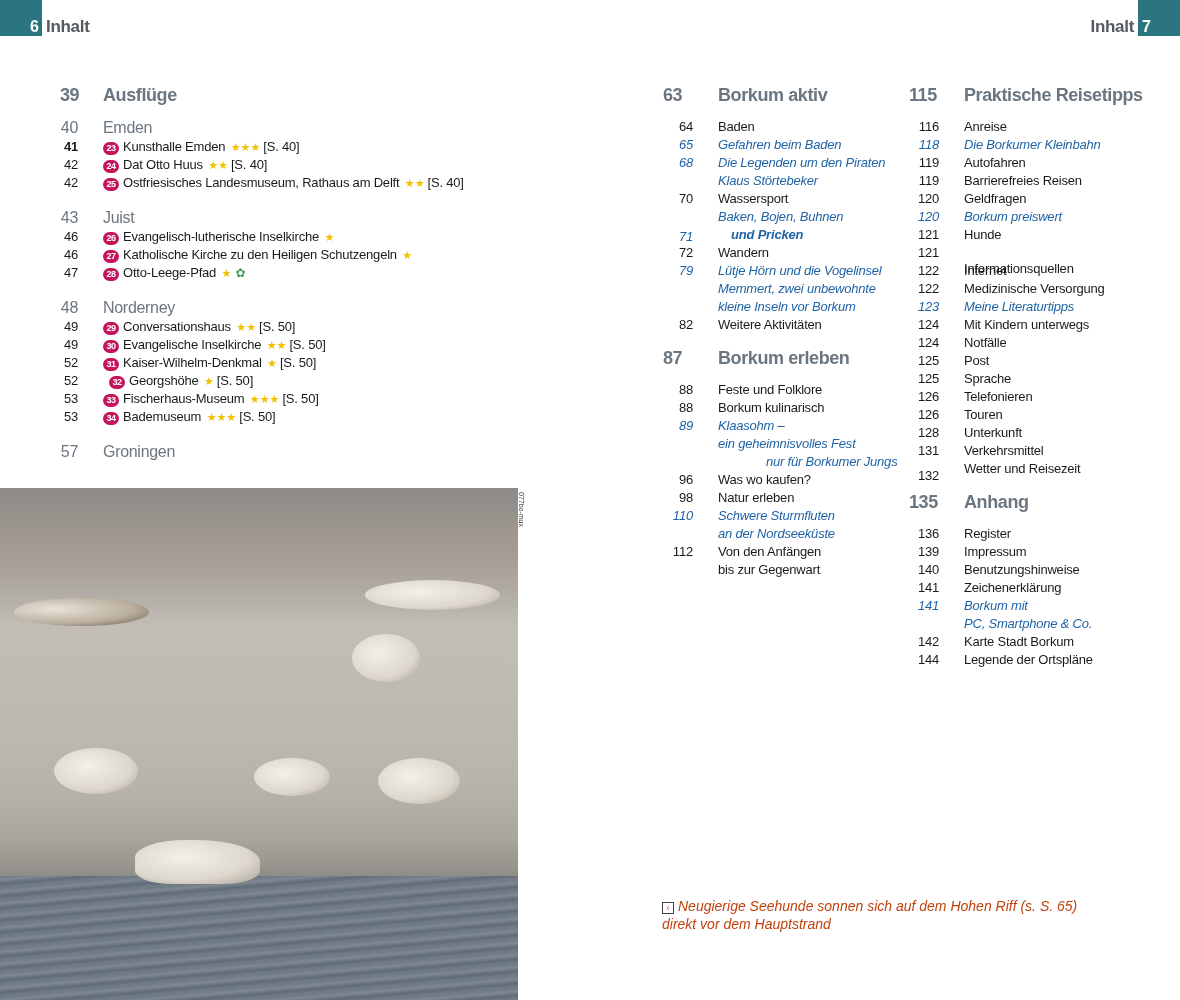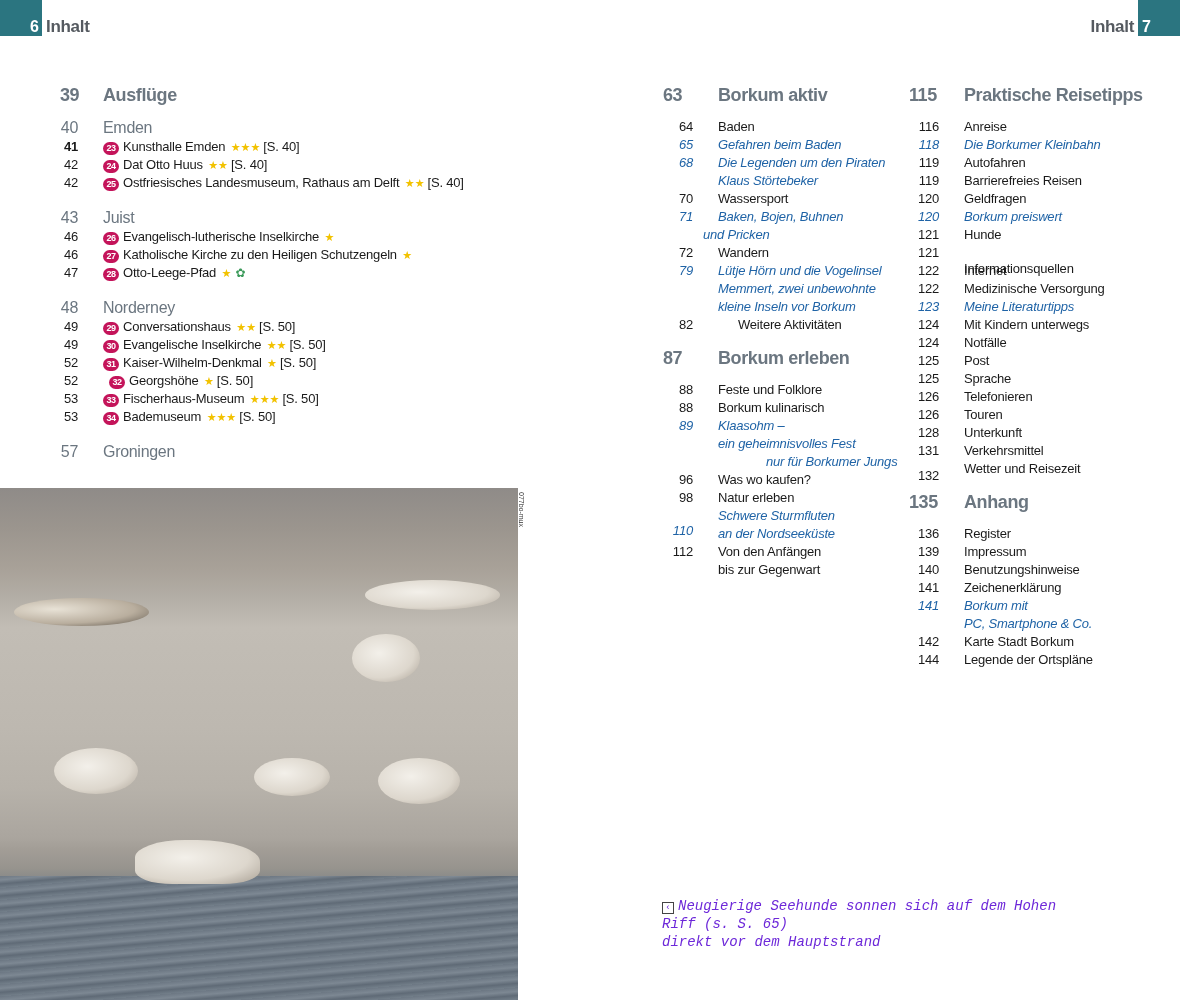--- a/index.html
+++ b/index.html
@@ -34,21 +34,21 @@
   .ref { margin-left: 3px; }
 
   .photo { position: absolute; left: 0; top: 488px; width: 518px; height: 512px; overflow: hidden;
     background: linear-gradient(to bottom, #8f8b88 0px, #9b958e 40px, #a8a198 80px, #b3aea6 110px, #c2bdb5 140px, #bdb8b0 240px, #b7b2aa 300px, #aaa59e 350px, #a39e97 360px, #97948e 380px, #8c8c8a 388px, #6f7a85 395px, #66717c 512px); }
   .water { position: absolute; left: 0; top: 388px; width: 518px; height: 124px;
     background: repeating-linear-gradient(175deg, #6d7884 0px, #7e8994 4px, #5f6a76 8px, #737f8a 12px); opacity: .95; }
   .seal { position: absolute; border-radius: 50%; background: radial-gradient(ellipse at 40% 40%, #f3f0ea 0%, #ddd7cd 60%, #a89f93 100%); }
   .credit { position: absolute; left: 518px; top: 488px; width: 14px; height: 50px; }
   .credit span { position: absolute; left: -14px; top: 18px; transform: rotate(90deg); font-size: 7px; color: #333; white-space: nowrap; }
 
-  .caption { position: absolute; left: 662px; top: 897px; width: 420px; font-family: Liberation Mono, monospace; font-style: italic; font-size: 14px; line-height: 18px; color: #6d28d9; }
+  .caption { position: absolute; left: 662px; top: 897px; width: 420px; font-family: Liberation Sans, sans-serif; font-style: italic; font-size: 14px; line-height: 18px; color: #c2410c; }
   .caption-icon { display: inline-block; width: 12px; height: 12px; border: 1px solid #444; font-size: 9px; line-height: 10px; text-align: center; font-style: normal; vertical-align: 0px; margin-right: 4px; }
 </style>
 </head>
 <body>
 
 <div class="tab-left">
   <span class="tab-num">6</span>
 </div>
 <div class="run-title run-left">Inhalt</div>
 <div class="run-title run-right">Inhalt</div>
@@ -162,43 +162,43 @@
       <span class="txt" style="left:55px;">Die Legenden um den Piraten</span>
     </div>
     <div class="row hl cont">
       <span class="txt" style="left:55px;">Klaus Störtebeker</span>
     </div>
     <div class="row">
       <span class="num" style="width: 30px;">70</span>
       <span class="txt" style="left:55px;">Wassersport</span>
     </div>
     <div class="row hl">
-      <span class="num" style="width: 30px;">71</span>
+      <span class="num" style="width: 30px; margin-top: 20px;">71</span>
       <span class="txt" style="left:55px;text-align:center;">Baken, Bojen, Buhnen</span>
     </div>
     <div class="row hl cont">
-      <span class="txt" style="left:40px;">und Pricken</span>
+      <span class="txt" style="left:68px;font-weight:bold;">und Pricken</span>
     </div>
     <div class="row">
       <span class="num" style="width: 30px;">72</span>
       <span class="txt" style="left:55px;">Wandern</span>
     </div>
     <div class="row hl">
       <span class="num" style="width: 30px;">79</span>
       <span class="txt" style="left:55px;">Lütje Hörn und die Vogelinsel</span>
     </div>
     <div class="row hl cont">
       <span class="txt" style="left:55px;">Memmert, zwei unbewohnte</span>
     </div>
     <div class="row hl cont">
       <span class="txt" style="left:55px;">kleine Inseln vor Borkum</span>
     </div>
     <div class="row">
       <span class="num" style="width: 30px;">82</span>
-      <span class="txt" style="left:55px;margin-left:20px;">Weitere Aktivitäten</span>
+      <span class="txt" style="left:55px;">Weitere Aktivitäten</span>
     </div>
     <div class="head" style="margin-top: 12px;">
       <span class="num">87</span>
       <span class="txt" style="left:55px;">Borkum erleben</span>
     </div>
     <div style="height: 11px;"></div>
     <div class="row">
       <span class="num" style="width: 30px;">88</span>
       <span class="txt" style="left:55px;">Feste und Folklore</span>
     </div>
@@ -218,21 +218,21 @@
     </div>
     <div class="row">
       <span class="num" style="width: 30px;">96</span>
       <span class="txt" style="left:55px;">Was wo kaufen?</span>
     </div>
     <div class="row">
       <span class="num" style="width: 30px;">98</span>
       <span class="txt" style="left:55px;">Natur erleben</span>
     </div>
     <div class="row hl">
-      <span class="num" style="width: 30px; margin-top: 15px;">110</span>
+      <span class="num" style="width: 30px;">110</span>
       <span class="txt" style="left:55px;">Schwere Sturmfluten</span>
     </div>
     <div class="row hl cont">
       <span class="txt" style="left:55px;">an der Nordseeküste</span>
     </div>
     <div class="row">
       <span class="num" style="width: 30px;">112</span>
       <span class="txt" style="left:55px;">Von den Anfängen</span>
     </div>
     <div class="row cont">

